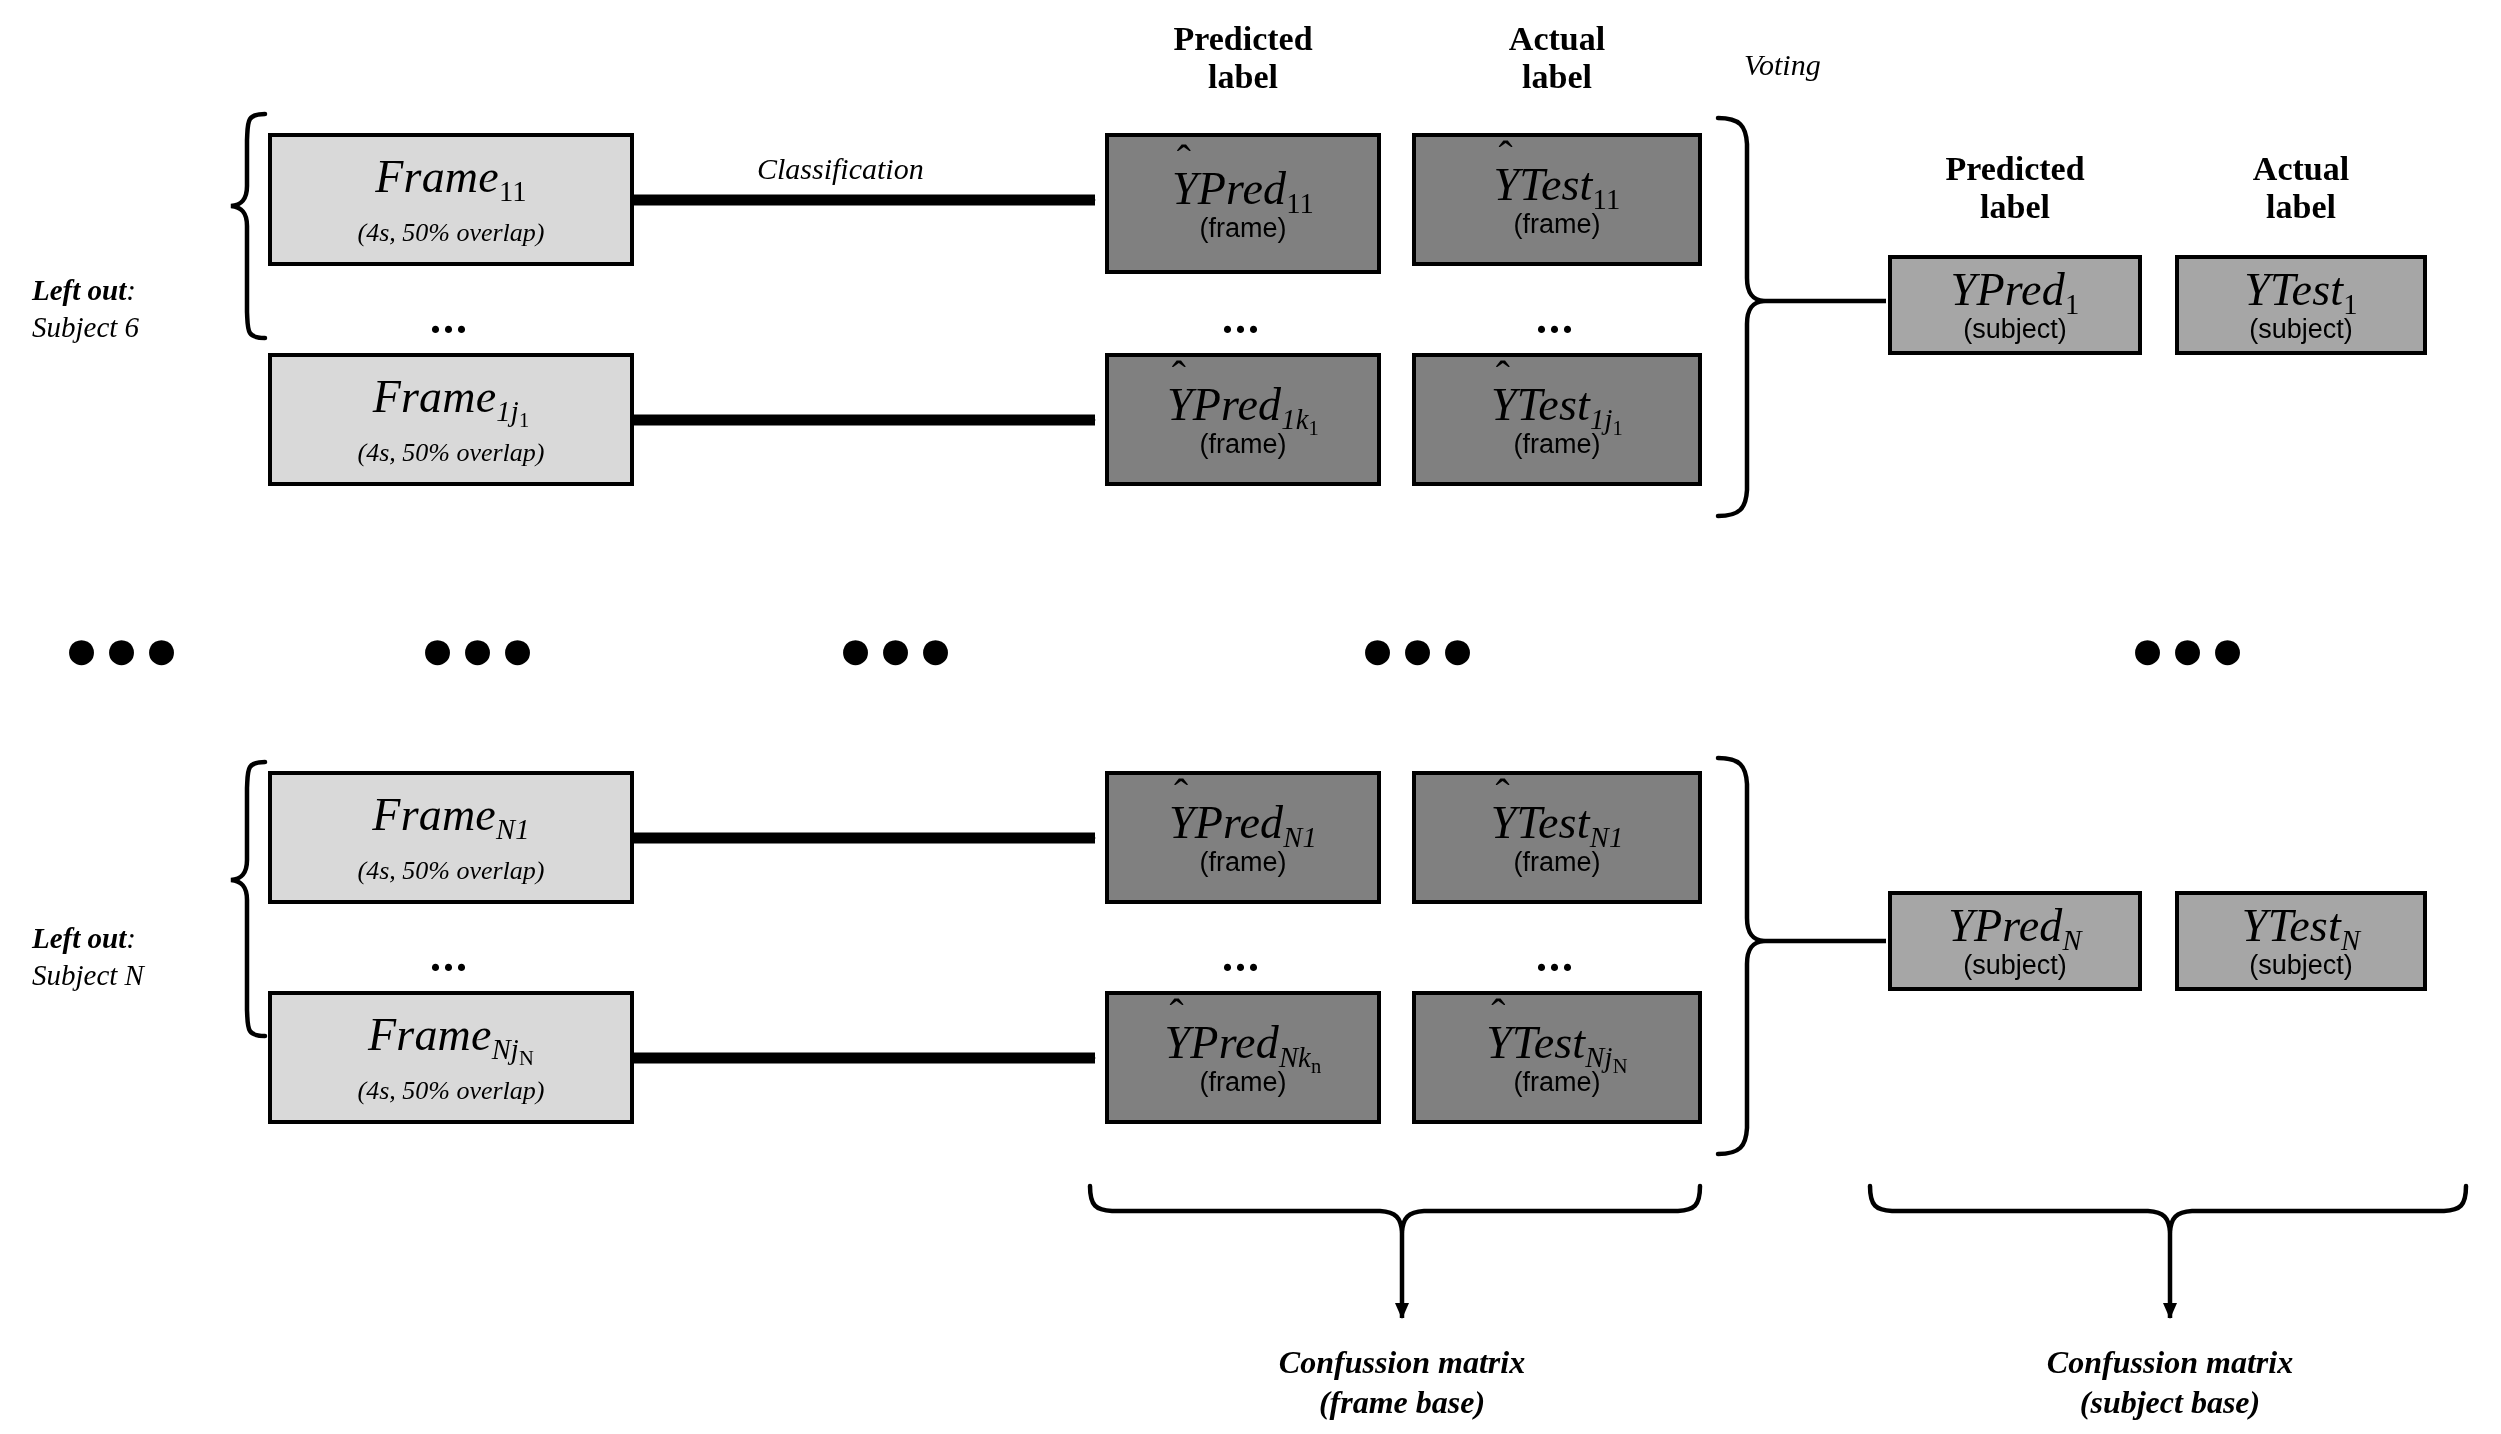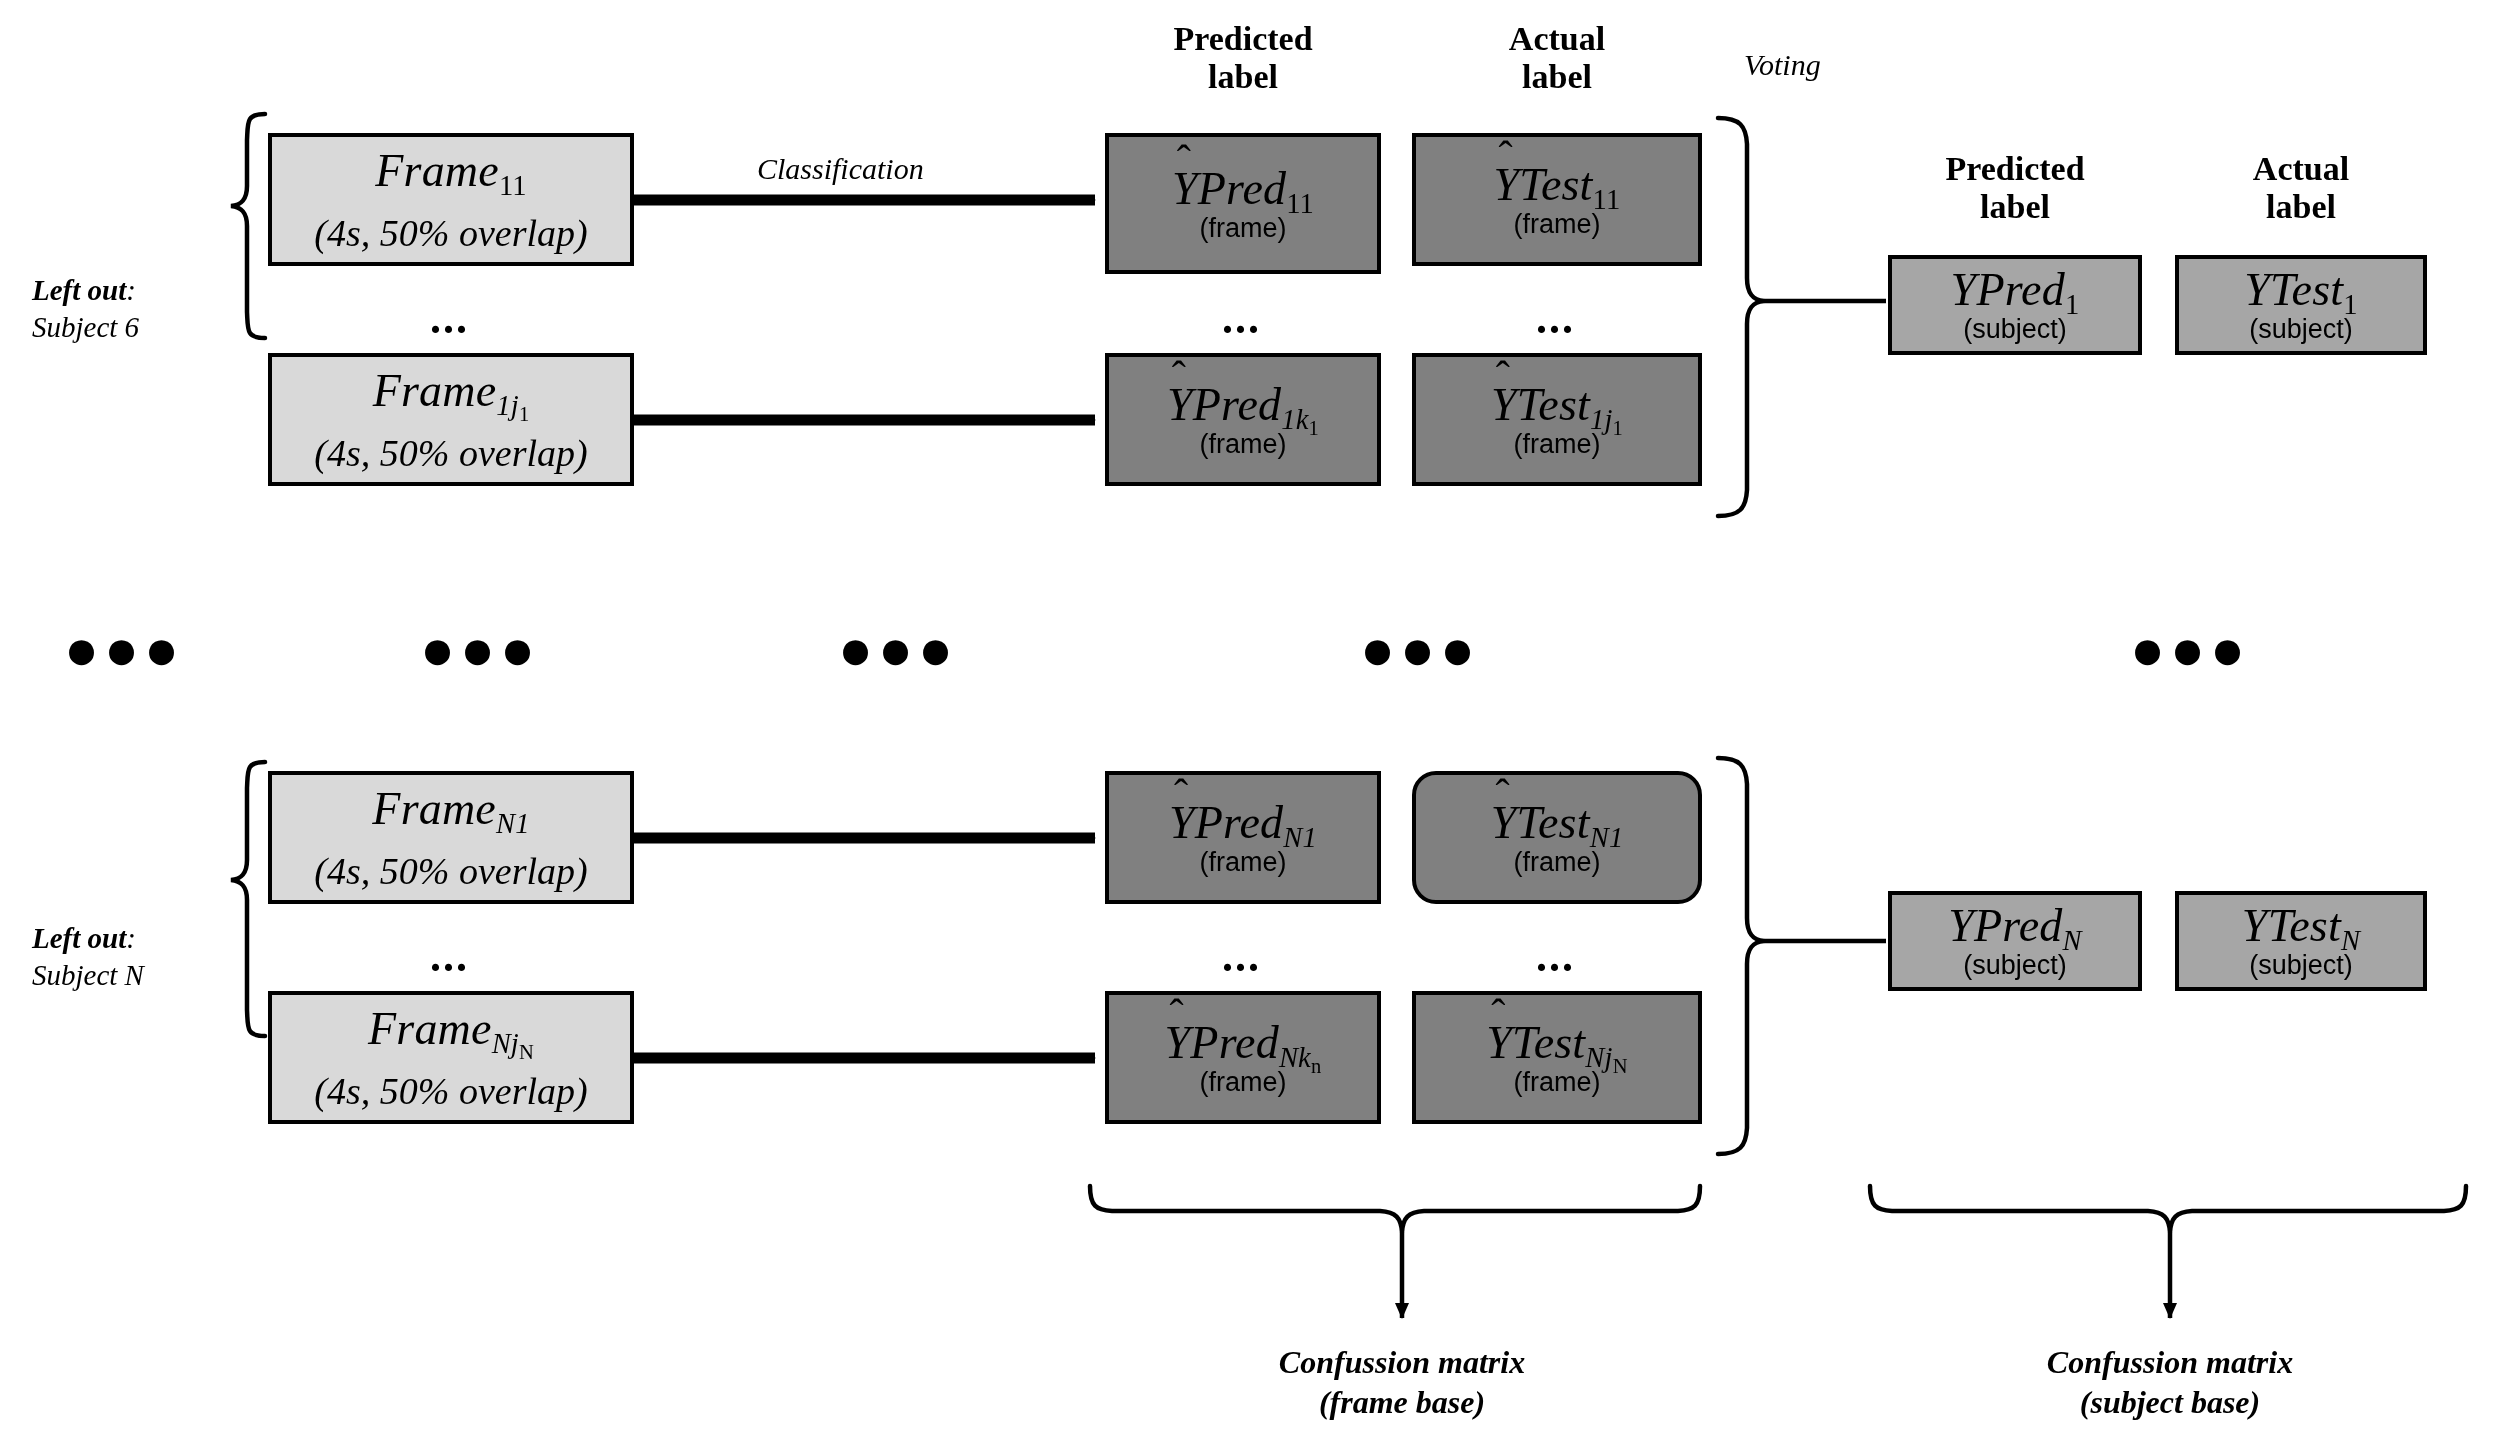--- a/index.html
+++ b/index.html
@@ -51,21 +51,21 @@
   }
   .box .main sub i { font-style: italic; }
   .box .main sub sub {
     font-size: 0.72em;
     position: relative;
     top: 0.30em;
   }
   .box .sub {
     font-family: "Liberation Serif", "DejaVu Serif", serif;
     font-style: italic;
-    font-size: 38px;
+    font-size: 26px;
     margin-top: 20px;
     white-space: nowrap;
   }
   .box .sub-plain {
     font-family: "Liberation Sans", "DejaVu Sans", sans-serif;
     font-style: normal;
     font-size: 27px;
     margin-top: 3px;
     white-space: nowrap;
   }
@@ -312,21 +312,21 @@
   <div class="box box-frame" style="left:268px; top:991px; width:366px; height:133px;">
     <div class="main">Frame<sub><i>Nj</i><sub>N</sub></sub></div>
     <div class="sub">(4s, 50% overlap)</div>
   </div>
 
   <div class="box box-pred" style="left:1105px; top:771px; width:276px; height:133px;">
     <div class="main"><span class="hat">Y</span>Pred<sub><i>N1</i></sub></div>
     <div class="sub-plain">(frame)</div>
   </div>
 
-  <div class="box box-test" style="left:1412px; top:771px; width:290px; height:133px;border-radius:24px;">
+  <div class="box box-test" style="left:1412px; top:771px; width:290px; height:133px;">
     <div class="main"><span class="hat">Y</span>Test<sub><i>N1</i></sub></div>
     <div class="sub-plain">(frame)</div>
   </div>
 
   <div class="dots-sm" style="left:1222px; top:935px;">...</div>
   <div class="dots-sm" style="left:1536px; top:935px;">...</div>
 
   <div class="box box-pred" style="left:1105px; top:991px; width:276px; height:133px;">
     <div class="main"><span class="hat">Y</span>Pred<sub><i>Nk</i><sub>n</sub></sub></div>
     <div class="sub-plain">(frame)</div>

